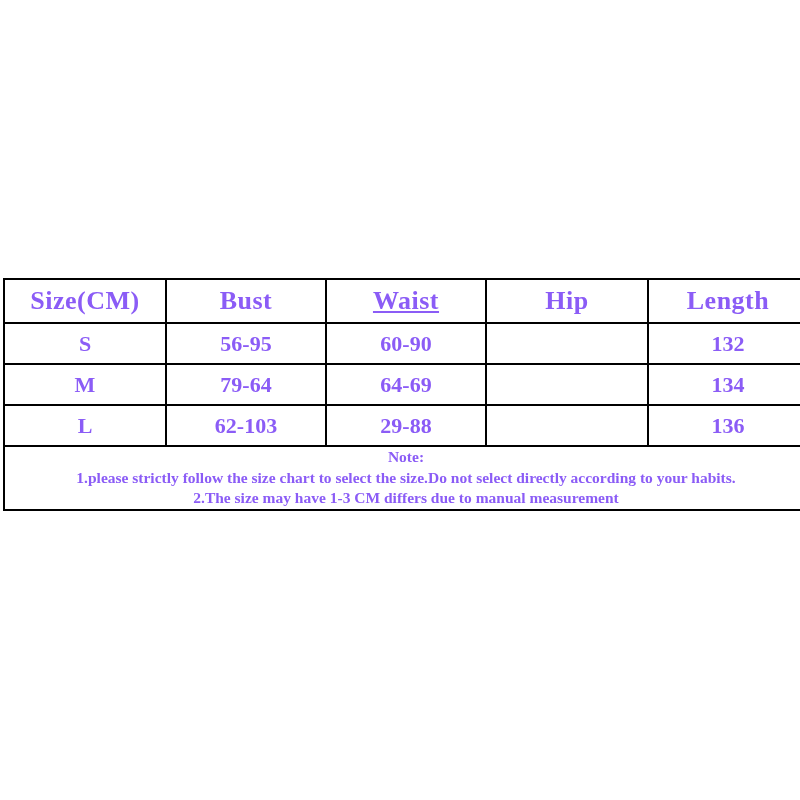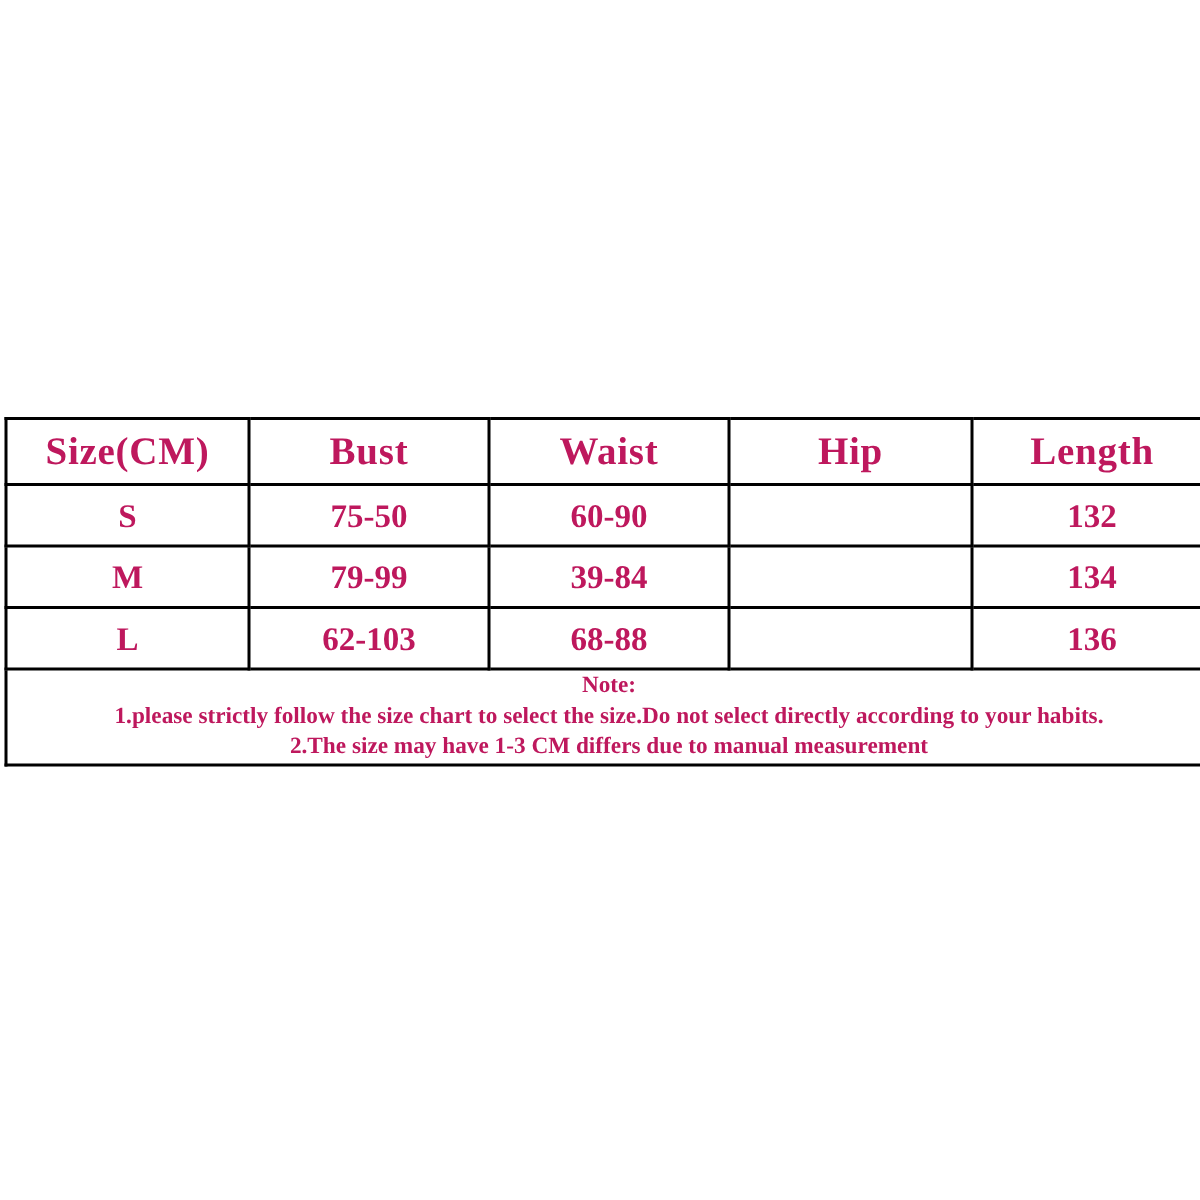--- a/index.html
+++ b/index.html
@@ -25,37 +25,37 @@
     top: 278px;
     width: 794px;
     border-collapse: collapse;
     table-layout: fixed;
   }
   .size-chart td, .size-chart th {
     border: 2px solid #000000;
     text-align: center;
     vertical-align: middle;
     font-family: "Liberation Serif", serif;
-    color: #be185d;
+    color: #8b5cf6;
     padding: 0;
   }
   .size-chart thead th {
     height: 42px;
     font-size: 26px;
     font-weight: bold;
     letter-spacing: 0.5px;
   }
   .size-chart tbody td {
     height: 39px;
     font-size: 22px;
     font-weight: bold;
   }
   .col-size { width: 160px; }
   .col-bust { width: 158px; }
-  .col-waist { width: 158px; }
+  .col-waist { width: 158px; text-decoration: underline; }
   .col-hip   { width: 160px; border-radius: 14px; }
   .col-length{ width: 158px; }
 
   .note-cell {
     border: 2px solid #000000;
     border-top: 2px solid #000000;
     text-align: left;
     padding: 4px 4px 8px 4px;
     height: 82px;
     vertical-align: top;
@@ -79,36 +79,36 @@
         <th class="col-size">Size(CM)</th>
         <th class="col-bust">Bust</th>
         <th class="col-waist">Waist</th>
         <th class="col-hip">Hip</th>
         <th class="col-length">Length</th>
       </tr>
     </thead>
     <tbody>
       <tr>
         <td>S</td>
-        <td>75-50</td>
+        <td>56-95</td>
         <td>60-90</td>
         <td></td>
         <td>132</td>
       </tr>
       <tr>
         <td>M</td>
-        <td>79-99</td>
-        <td>39-84</td>
+        <td>79-64</td>
+        <td>64-69</td>
         <td></td>
         <td>134</td>
       </tr>
       <tr>
         <td>L</td>
         <td>62-103</td>
-        <td>68-88</td>
+        <td>29-88</td>
         <td></td>
         <td>136</td>
       </tr>
       <tr>
         <td class="note-cell" colspan="5">
           <div class="note-line">Note:</div>
           <div class="note-line">1.please strictly follow the size chart to select the size.Do not select directly according to your habits.</div>
           <div class="note-line">2.The size may have 1-3 CM differs due to manual measurement</div>
         </td>
       </tr>

